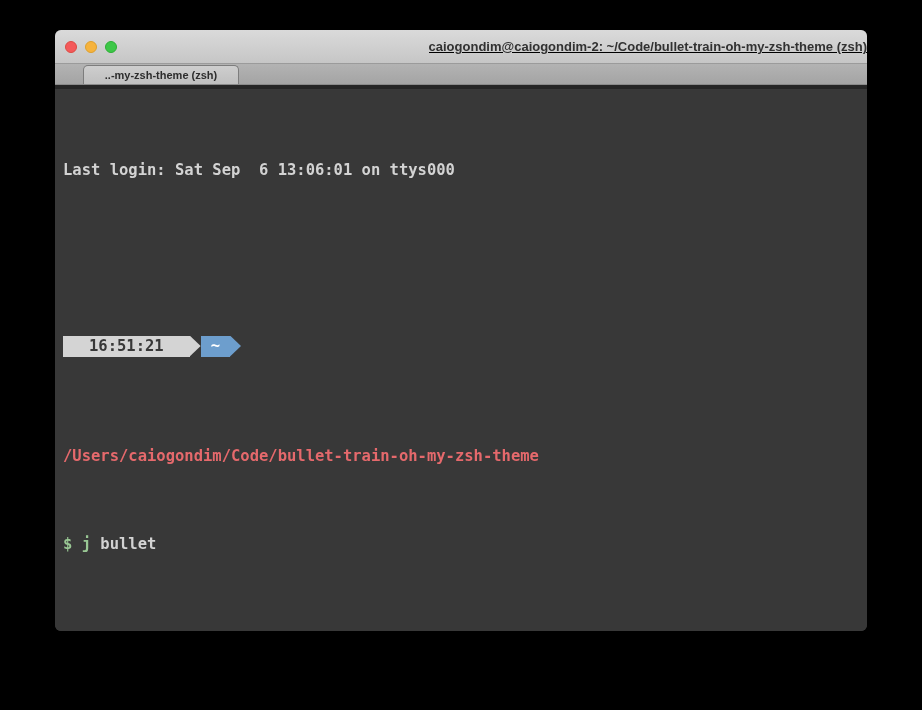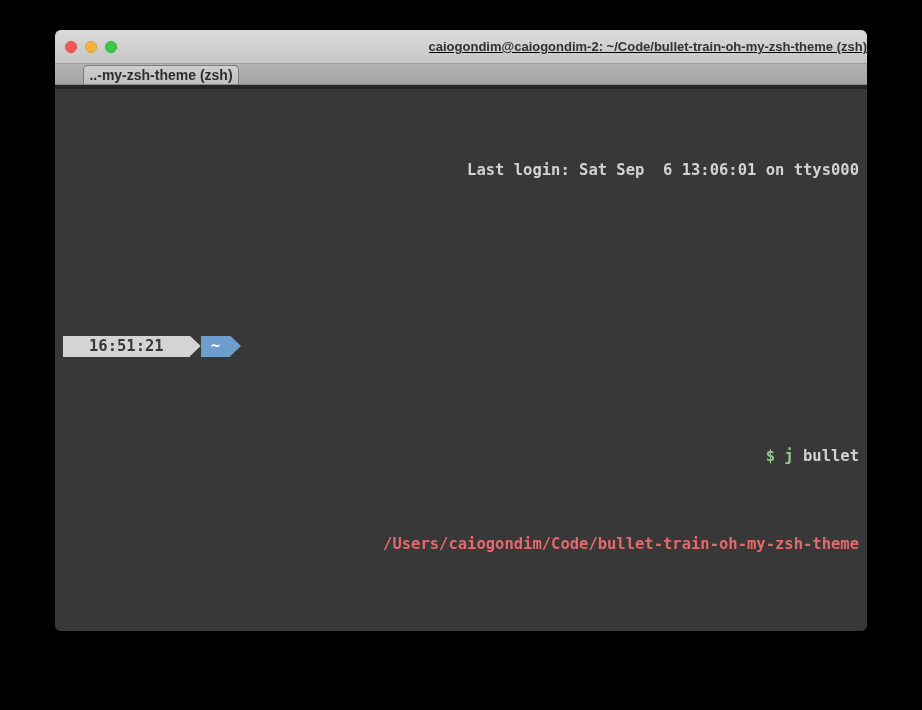--- a/index.html
+++ b/index.html
@@ -49,36 +49,36 @@
     display: flex; align-items: flex-end;
     padding-left: 28px;
     border-bottom: 1px solid #8a8a8a;
   }
   .tab {
     width: 156px; height: 19px; box-sizing: border-box;
     background: linear-gradient(#cecece, #bfbfbf);
     border: 1px solid #7d7d7d; border-bottom: none;
     border-radius: 5px 5px 0 0;
     display: flex; align-items: center; justify-content: center;
-    font-size: 14px; font-weight: bold; color: #2d2d2d;
+    font-size: 11px; font-weight: bold; color: #2d2d2d;
     white-space: nowrap;
   }
   .darkstrip { height: 4px; background: #252525; }
 
   
   .terminal {
     padding: 4px 8px 0 8px;
     background: #383838;
     font-family: "DejaVu Sans Mono", monospace;
     font-weight: bold;
     font-size: 15.5px;
     line-height: 22px;
     color: #d3d3d3;
     white-space: pre;
-    height: 550px; box-sizing: border-box; text-align: right;
+    height: 550px; box-sizing: border-box;
   }
   .line { height: 22px; }
   .green { color: #99c794; }
   .redline { color: #e5696c; }
 
   
   .prompt-row { display: flex; align-items: center; }
   .seg {
     height: 21px; display: inline-flex; align-items: center;
   }
@@ -121,23 +121,23 @@
 
       
       <div class="line prompt-row">
         <span class="seg seg-time"><span>16:51:21</span></span>
         <span class="sep from-time"></span>
         <span class="seg seg-dir"><span>~</span></span>
         <span class="sep from-dir"></span>
       </div>
 
       
+      <div class="line redline">/Users/caiogondim/Code/bullet-train-oh-my-zsh-theme</div>
+
       <div class="line"><span class="green">$ </span><span class="green">j</span><span> bullet</span></div>
-
-      <div class="line redline">/Users/caiogondim/Code/bullet-train-oh-my-zsh-theme</div>
       <div class="line"></div>
 
       
       
 
       
       
 
       
 

